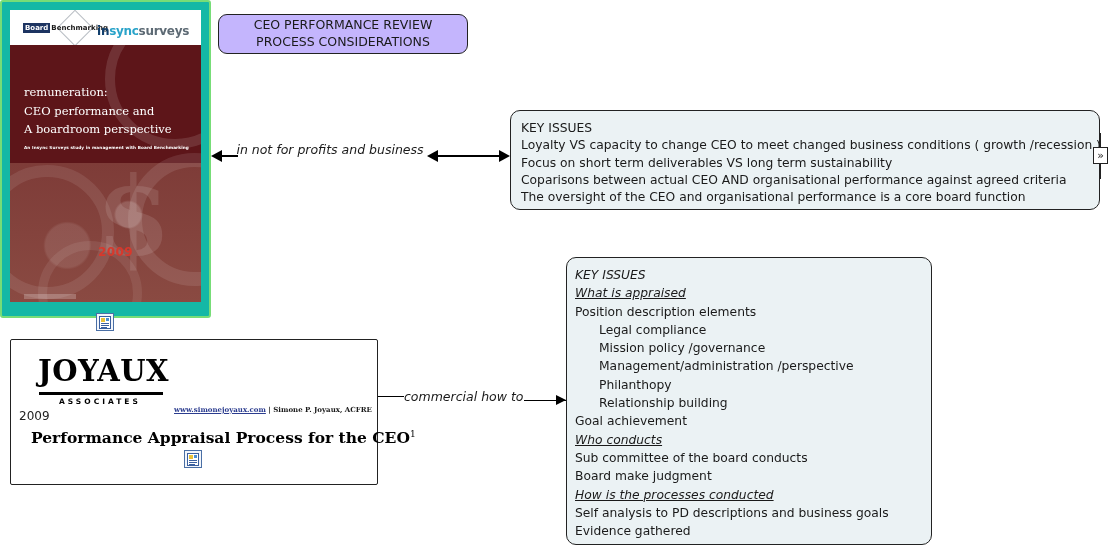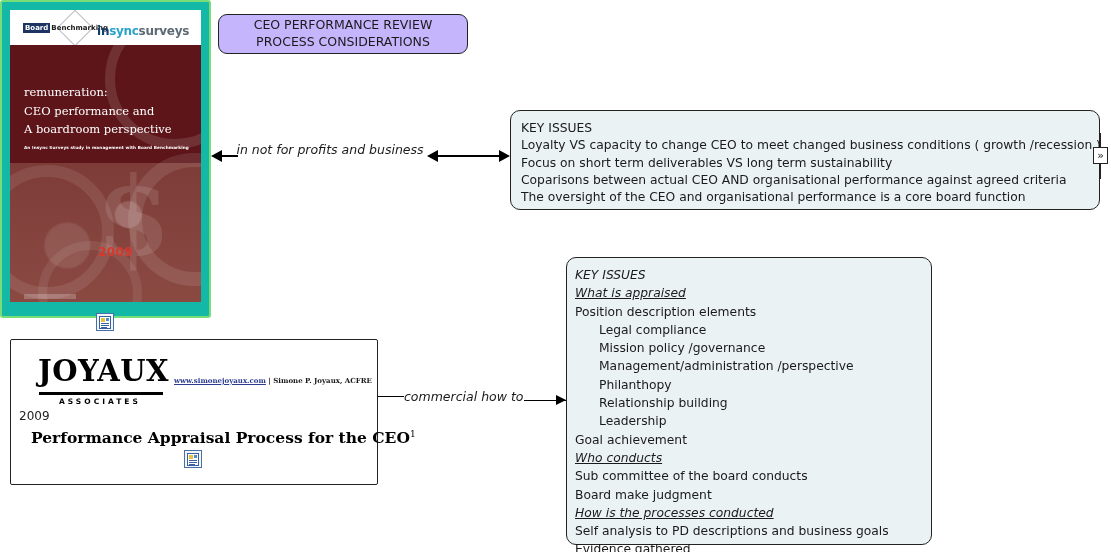--- a/index.html
+++ b/index.html
@@ -136,21 +136,21 @@
   .jx-logo{
     position:absolute;left:27px;top:17px;font-family:"DejaVu Serif","Liberation Serif",serif;
     font-size:29px;font-weight:bold;letter-spacing:0.5px;color:#000;line-height:1;
   }
   .jx-rule{position:absolute;left:28px;top:52px;width:124px;height:3px;background:#000;}
   .jx-assoc{
     position:absolute;left:48px;top:57px;font-size:7.5px;letter-spacing:3px;
     font-weight:bold;color:#000;font-family:"DejaVu Sans","Liberation Sans",sans-serif;
   }
   .jx-web{
-    position:absolute;left:163px;top:36px;font-size:7px;font-weight:bold;
+    position:absolute;left:163px;top:65px;font-size:7px;font-weight:bold;
     color:#1a1a1a;white-space:nowrap;font-family:"DejaVu Serif","Liberation Serif",serif;
   }
   .jx-web .url{color:#2b3c8f;text-decoration:underline;}
   .jx-year{
     position:absolute;left:8px;top:69px;font-size:12px;color:#222;
     font-family:"DejaVu Sans","Liberation Sans",sans-serif;
   }
   .jx-title{
     position:absolute;left:20px;top:88px;font-size:15.5px;font-weight:bold;
     font-family:"DejaVu Serif","Liberation Serif",serif;color:#000;white-space:nowrap;
@@ -254,21 +254,20 @@
 
   <div id="key-issues-box-2">
     <div class="ki2-line italic">KEY ISSUES</div>
     <div class="ki2-line underline">What is appraised</div>
     <div class="ki2-line">Position description elements</div>
     <div class="ki2-line indent">Legal compliance</div>
     <div class="ki2-line indent">Mission policy /governance</div>
     <div class="ki2-line indent">Management/administration /perspective</div>
     <div class="ki2-line indent">Philanthopy</div>
     <div class="ki2-line indent">Relationship building</div>
-    <div class="ki2-line indent">Leadership</div>
     <div class="ki2-line">Goal achievement</div>
     <div class="ki2-line underline">Who conducts</div>
     <div class="ki2-line">Sub committee of the board conducts</div>
     <div class="ki2-line">Board make judgment</div>
     <div class="ki2-line underline">How is the processes conducted</div>
     <div class="ki2-line">Self analysis to PD descriptions and business goals</div>
     <div class="ki2-line">Evidence gathered</div>
 
   </div>
 

